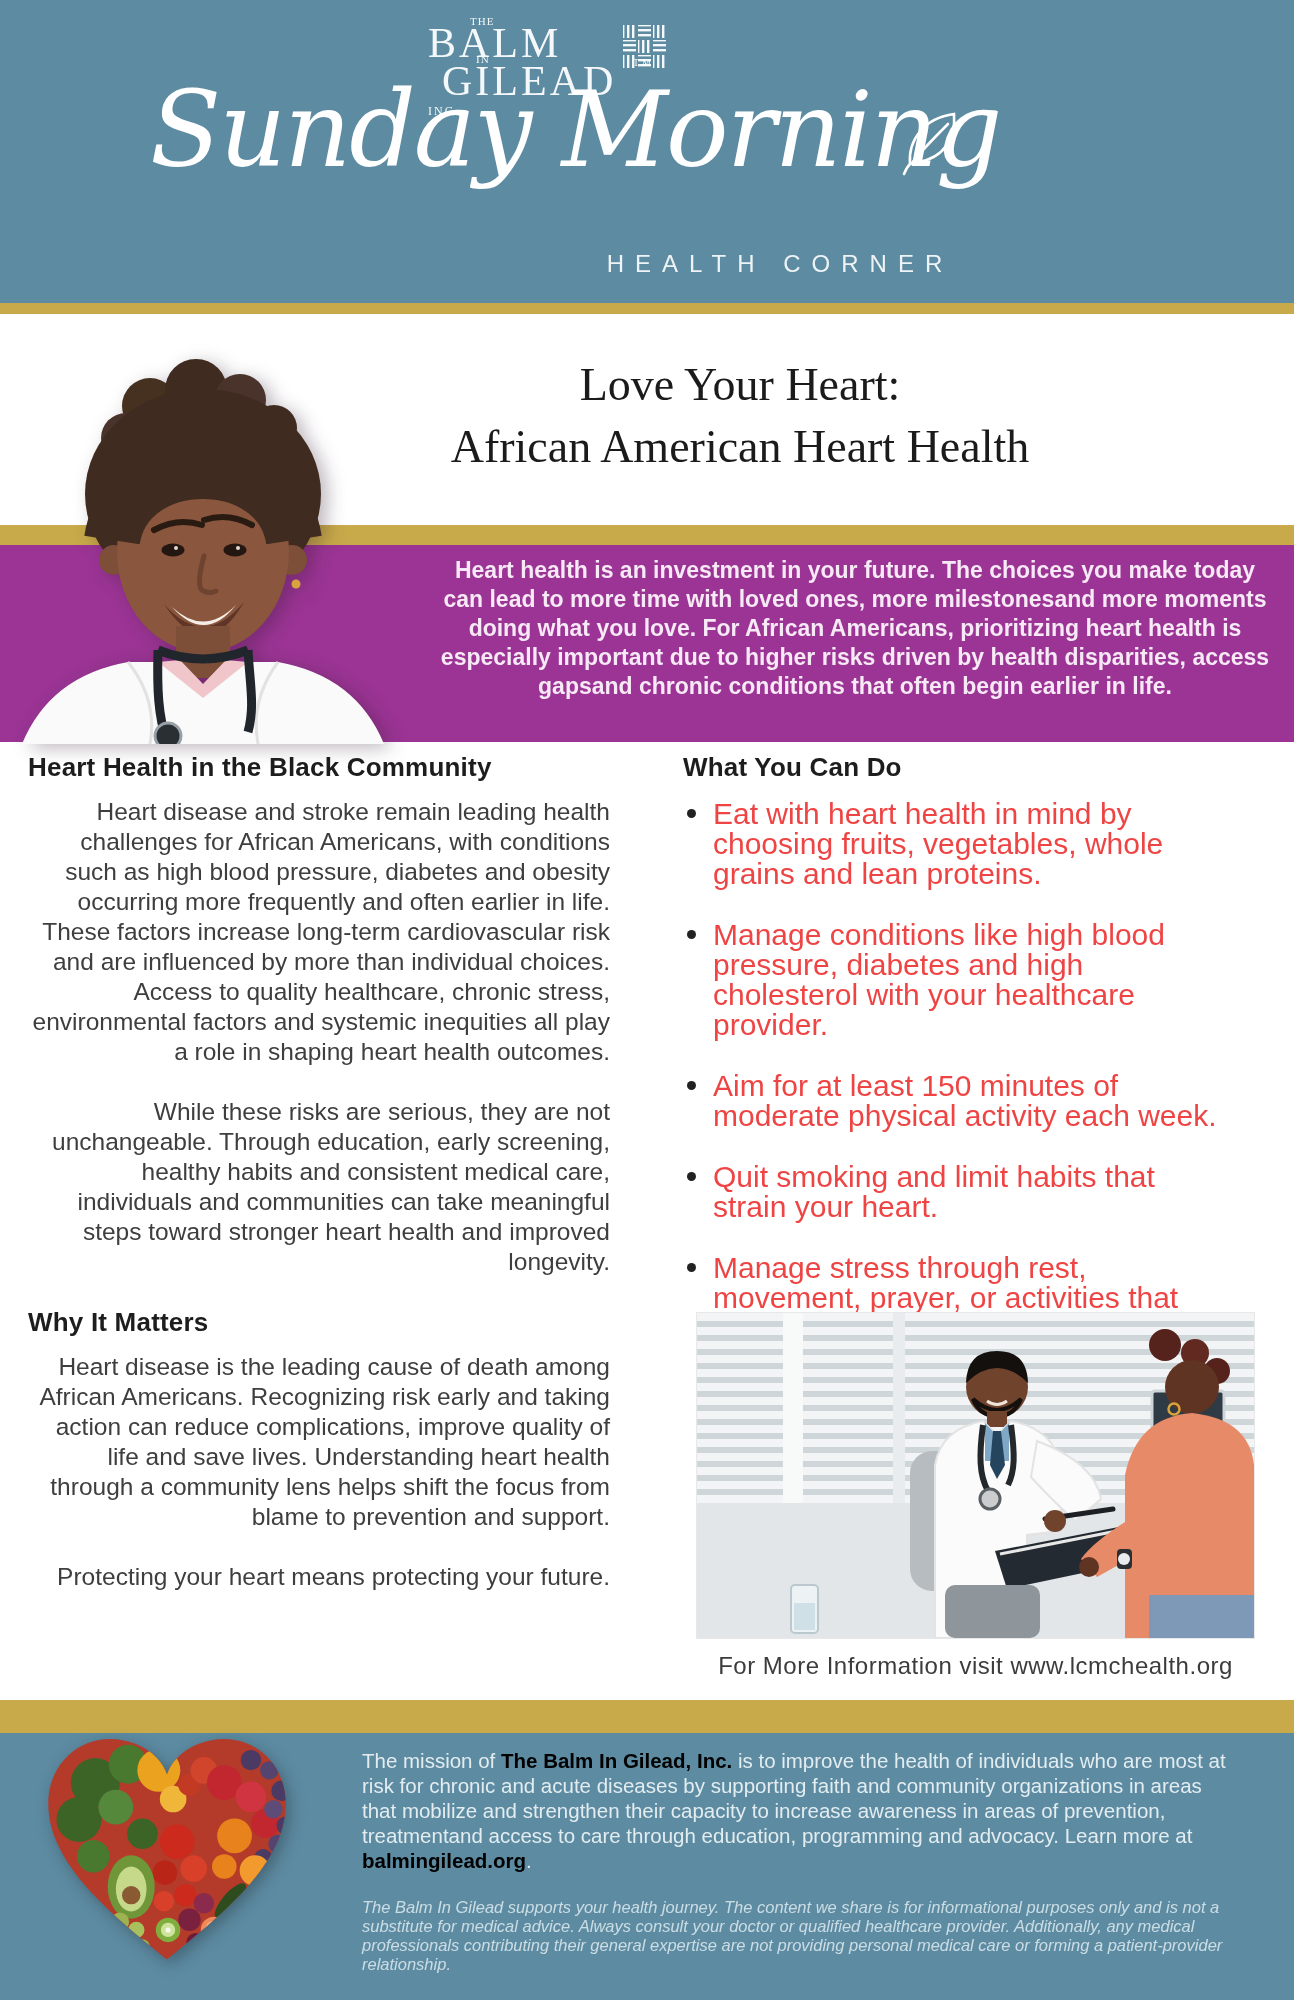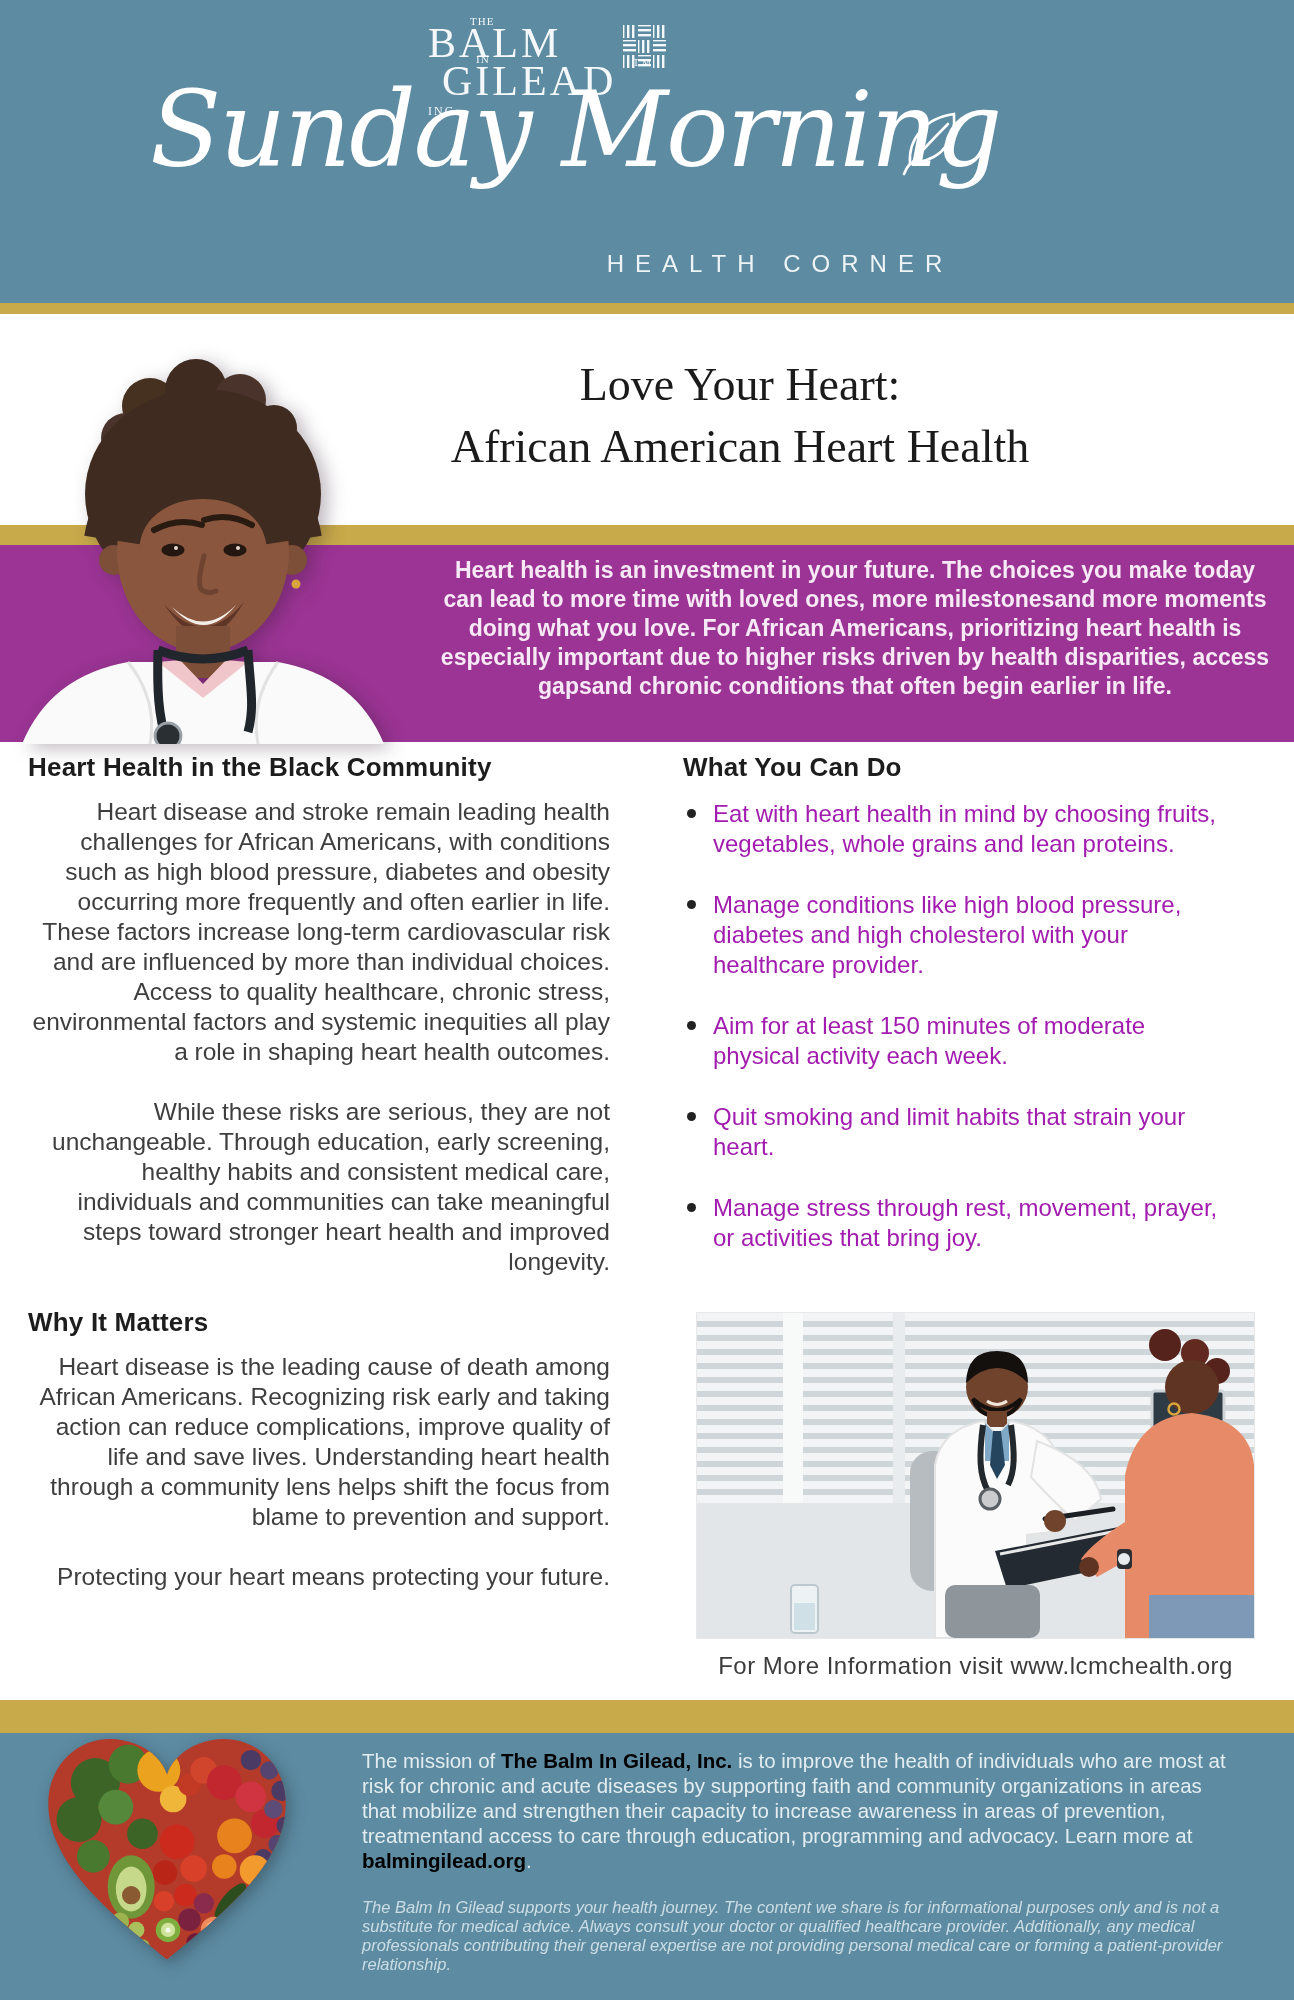--- a/index.html
+++ b/index.html
@@ -52,21 +52,21 @@
 
   
   .sec-body{left:0;top:742px;width:1294px;height:958px;background:#ffffff;}
   .col-left{left:28px;top:752px;width:582px;}
   .col-right{left:683px;top:752px;width:552px;}
   h2.sub{margin:0 0 14px 0;font-size:26px;font-weight:700;color:#1d1d1d;letter-spacing:.2px;}
   h2.sub2{margin:24px 0 14px 0;}
   .col-left p{margin:0 0 30px 0;font-size:24.5px;line-height:30px;color:#3e3e3e;font-weight:400;text-align:right;}
   .bullets{margin:16px 0 0 0;padding:0;list-style:none;}
   .bullets li{position:relative;margin:0 0 31px 0;padding-left:30px;
-        font-size:24px;line-height:30px;color:#a21caf;}
+        font-size:30px;line-height:30px;color:#ef4444;}
   .dot{position:absolute;left:4px;top:10px;width:9px;height:9px;border-radius:50%;background:#222;}
   .photo-caption{left:697px;top:1652px;width:557px;text-align:center;color:#3c3c3c;
         font-size:24px;letter-spacing:.5px;}
 
   
   .sec-footer{left:0;top:1733px;width:1294px;height:267px;background:#5d8ba2;}
   .mission{left:362px;top:1748px;width:868px;font-size:20.5px;line-height:25px;color:#e3edf0;}
   .mission b{color:#000000;font-weight:700;}
   .disclaimer{left:362px;top:1898px;width:900px;font-size:16.5px;line-height:19px;
         font-style:italic;color:rgba(233,243,246,.78);}

